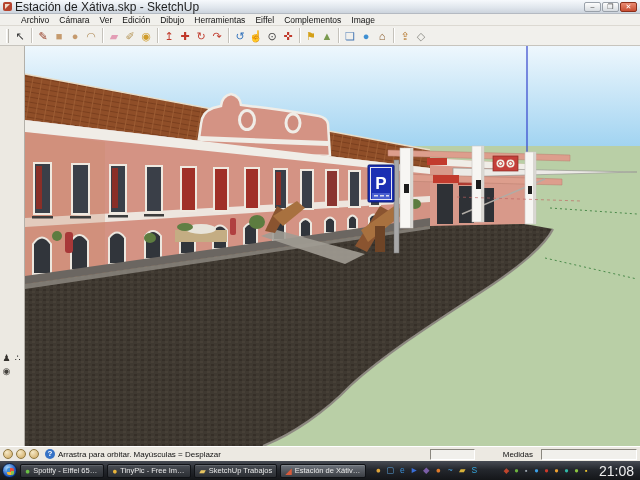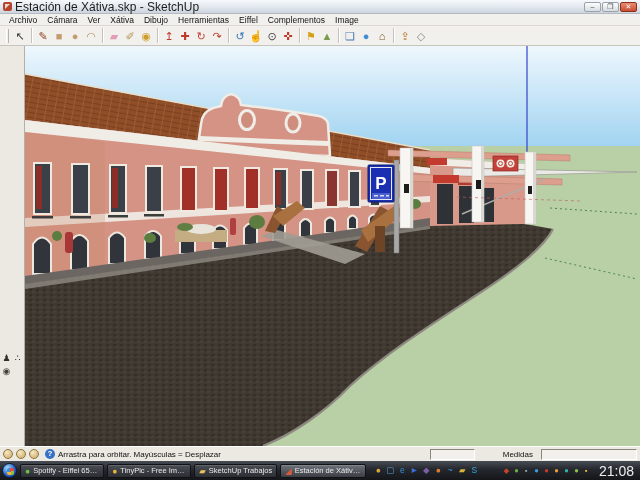--- a/index.html
+++ b/index.html
@@ -13,21 +13,21 @@
   .title-icon{width:9px;height:9px;background:#b5432e;border-radius:2px;position:relative;flex:none;}
   .title-icon::after{content:"";position:absolute;left:2px;top:2px;width:0;height:0;
     border-left:5px solid #f0d9c8;border-bottom:5px solid transparent;}
   .title-text{font-size:12px;color:#1d1d1d;white-space:nowrap;}
   .win-controls{margin-left:auto;display:flex;gap:1px;}
   .win-btn{width:17px;height:10px;font-size:7px;line-height:8px;text-align:center;
     background:linear-gradient(#fdfdfd,#d7dce1);border:1px solid #99a1aa;border-radius:2px;color:#444;}
   .win-btn.close{background:linear-gradient(#ea8b72,#c84e32);color:#fff;border-color:#8a2f1a;}
   
   .menubar{position:absolute;top:14px;left:0;right:0;height:12px;background:#f1f0ec;
-    border-bottom:1px solid #dcd9d2;display:flex;align-items:center;padding-left:4px;}
+    border-bottom:1px solid #dcd9d2;display:flex;align-items:center;padding-left:16px;}
   .menu-item{font-size:8.5px;color:#111;padding:0 5px;white-space:nowrap;}
   
   .toolbar{position:absolute;top:26px;left:0;right:0;height:20px;background:#f1f0ec;
     border-bottom:1px solid #c7c4bd;display:flex;align-items:center;padding-left:3px;}
   .grip{width:3px;height:14px;border-left:1px solid #fff;border-right:1px solid #b6b3ac;margin:0 3px;flex:none;}
   .ticon{width:16px;height:16px;font-size:11px;line-height:16px;text-align:center;flex:none;cursor:default;}
   .tsep{width:1px;height:15px;background:#c5c2bb;box-shadow:1px 0 0 #fff;margin:0 3px;flex:none;}
   
   .main{position:absolute;top:46px;left:0;width:640px;height:400px;}
   .dock{position:absolute;left:0;top:0;width:25px;height:400px;background:#ece9e2;border-right:1px solid #b3b0a9;}
@@ -76,21 +76,21 @@
       <span class="win-btn">–</span>
       <span class="win-btn">❐</span>
       <span class="win-btn close">✕</span>
     </span>
   </div>
 
   <div class="menubar">
       <span class="menu-item">Archivo</span>
       <span class="menu-item">Cámara</span>
       <span class="menu-item">Ver</span>
-      <span class="menu-item">Xátiva</span>
+      <span class="menu-item">Edición</span>
       <span class="menu-item">Dibujo</span>
       <span class="menu-item">Herramientas</span>
       <span class="menu-item">Eiffel</span>
       <span class="menu-item">Complementos</span>
       <span class="menu-item">Image</span>
     </div>
 
   <div class="toolbar">
     <span class="grip"></span>
     <span style="display:flex;align-items:center;">

